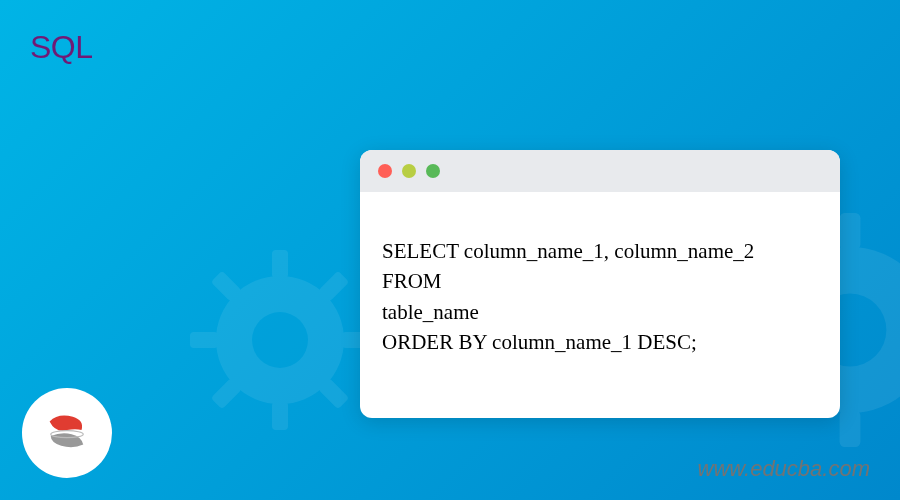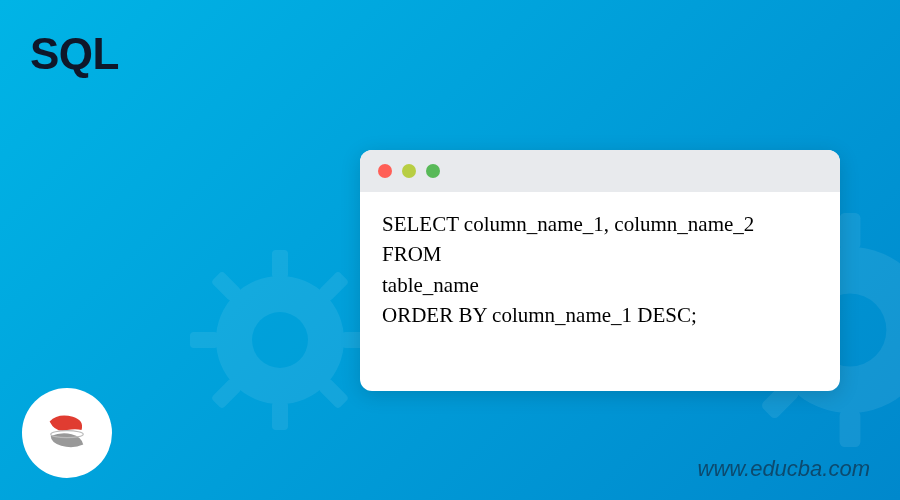--- a/index.html
+++ b/index.html
@@ -29,23 +29,23 @@
     .gear2 {
       right: -80px;
       top: 200px;
       width: 260px;
       height: 260px;
     }
     .title {
       position: absolute;
       left: 30px;
       top: 30px;
-      color: #0f172a;
-      font-size: 44px;
-      font-weight: bold;
+      color: #701a75;
+      font-size: 32px;
+      font-weight: normal;
       letter-spacing: -0.5px;
       line-height: 1.1;
     }
     .code-window {
       position: absolute;
       right: 60px;
       top: 150px;
       width: 480px;
       background: #ffffff;
       border-radius: 12px;
@@ -62,21 +62,21 @@
     }
     .dot {
       width: 14px;
       height: 14px;
       border-radius: 50%;
     }
     .dot-red { background: #ff5f57; }
     .dot-yellow { background: #b8ce43; }
     .dot-green { background: #58b958; }
     .code-body {
-      padding: 17px 22px 60px 22px;
+      padding: 44px 22px 60px 22px;
       font-family: "Times New Roman", Georgia, serif;
       font-size: 21px;
       color: #000000;
       line-height: 1.45;
       white-space: pre-line;
     }
     .logo-badge {
       position: absolute;
       left: 22px;
       bottom: 22px;
@@ -85,21 +85,21 @@
       background: #ffffff;
       border-radius: 50%;
       display: flex;
       align-items: center;
       justify-content: center;
     }
     .footer-url {
       position: absolute;
       right: 30px;
       bottom: 18px;
-      color: #0c4a6e;
+      color: #737373;
       font-size: 22px;
       font-style: italic;
     }
   </style>
 </head>
 <body>
 
 <svg class="gear gear1" viewBox="0 0 100 100">
   <g fill="#ffffff">
     <circle cx="50" cy="50" r="32"></circle>

